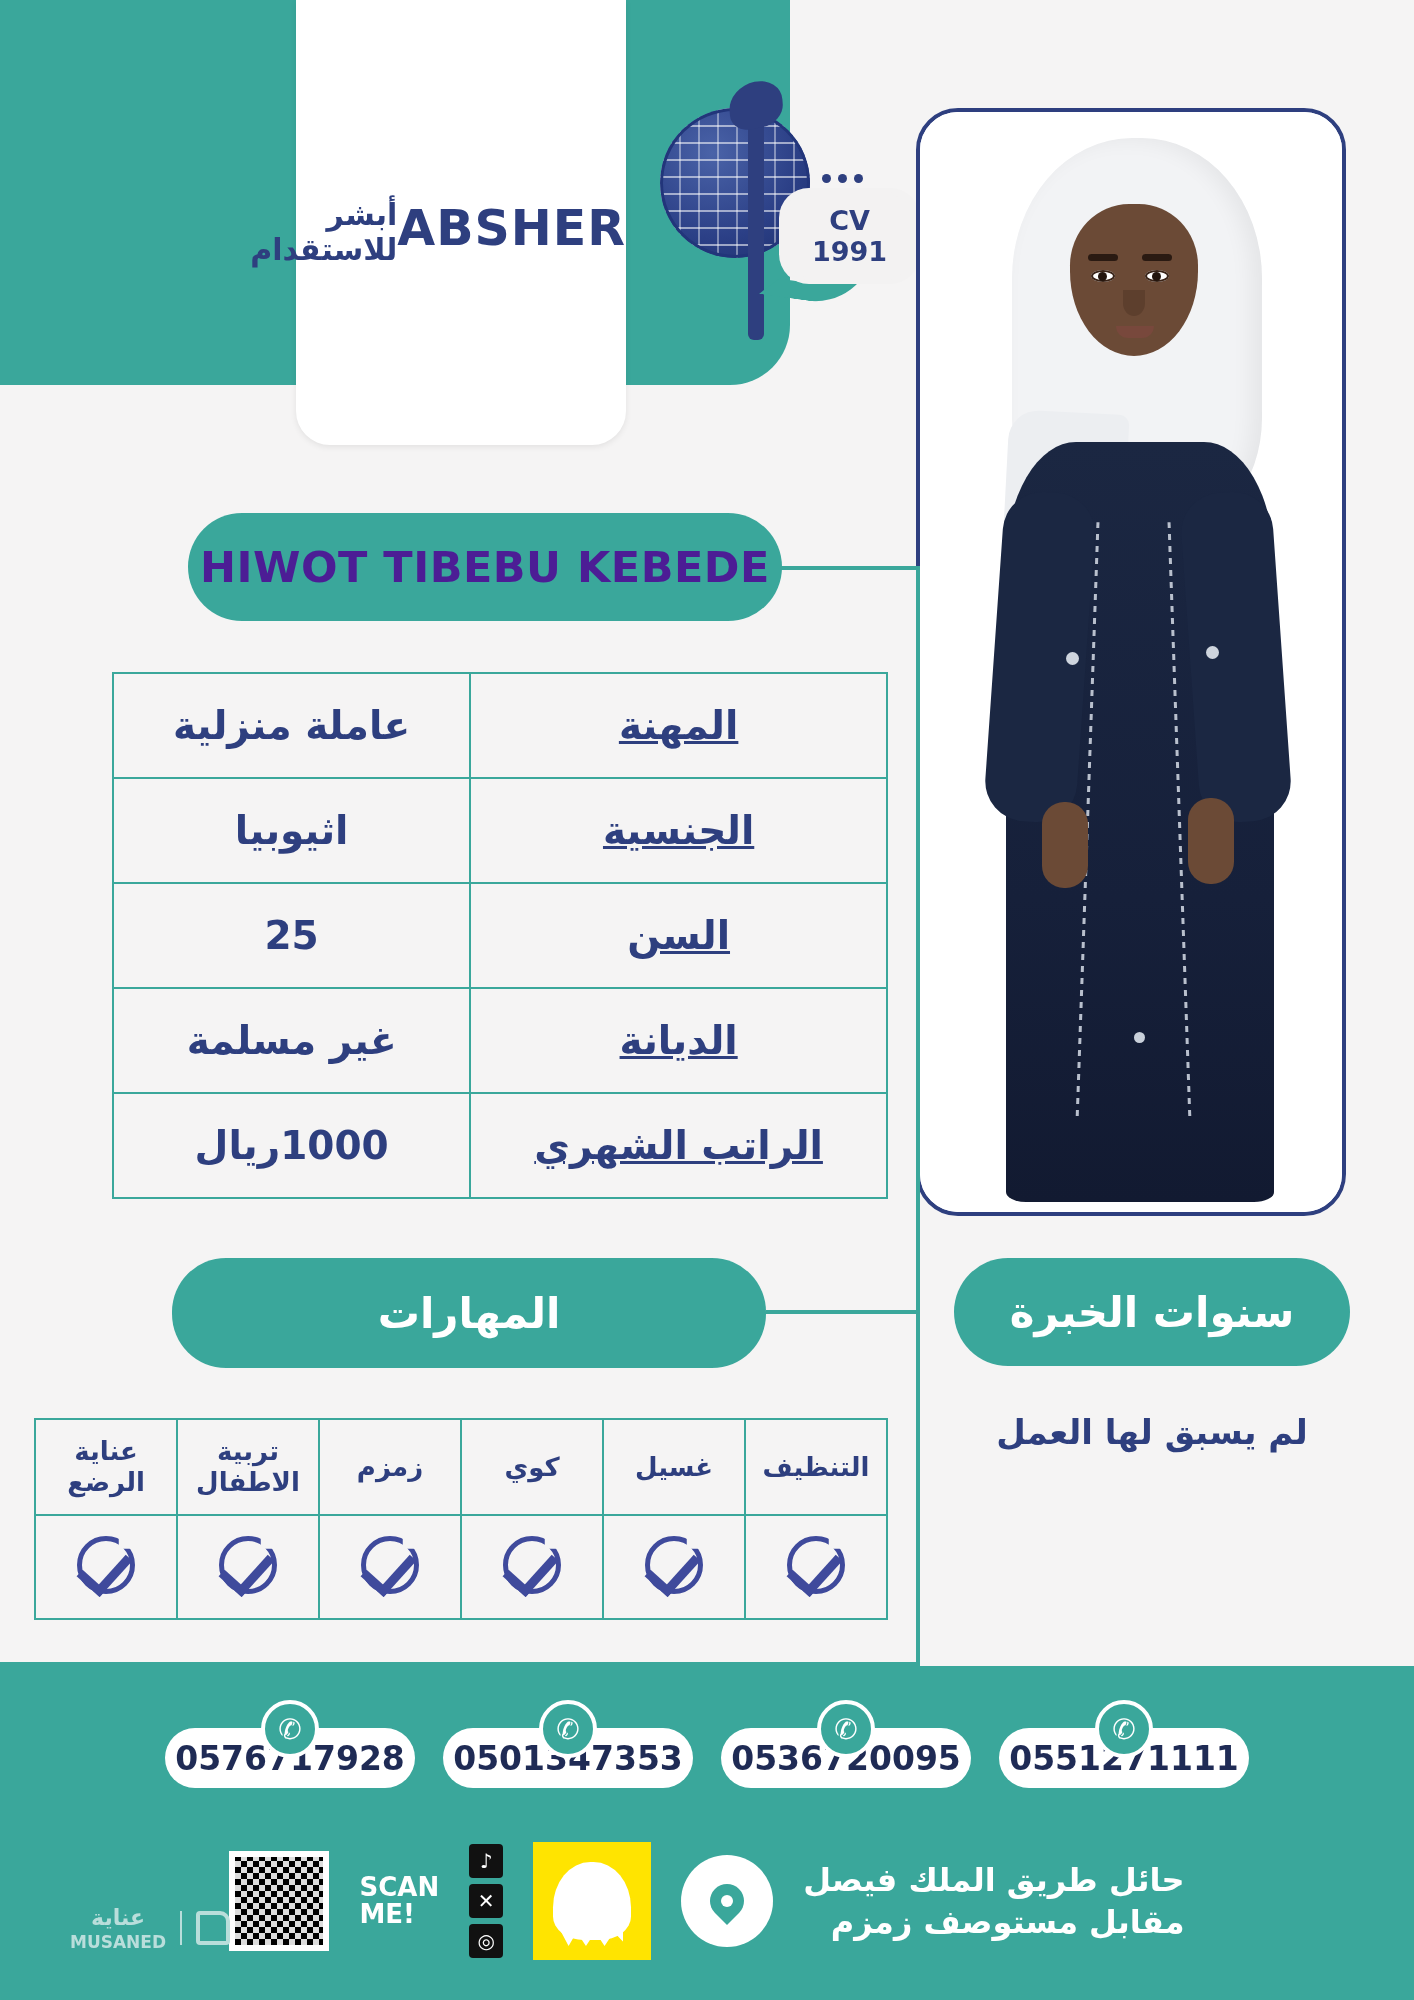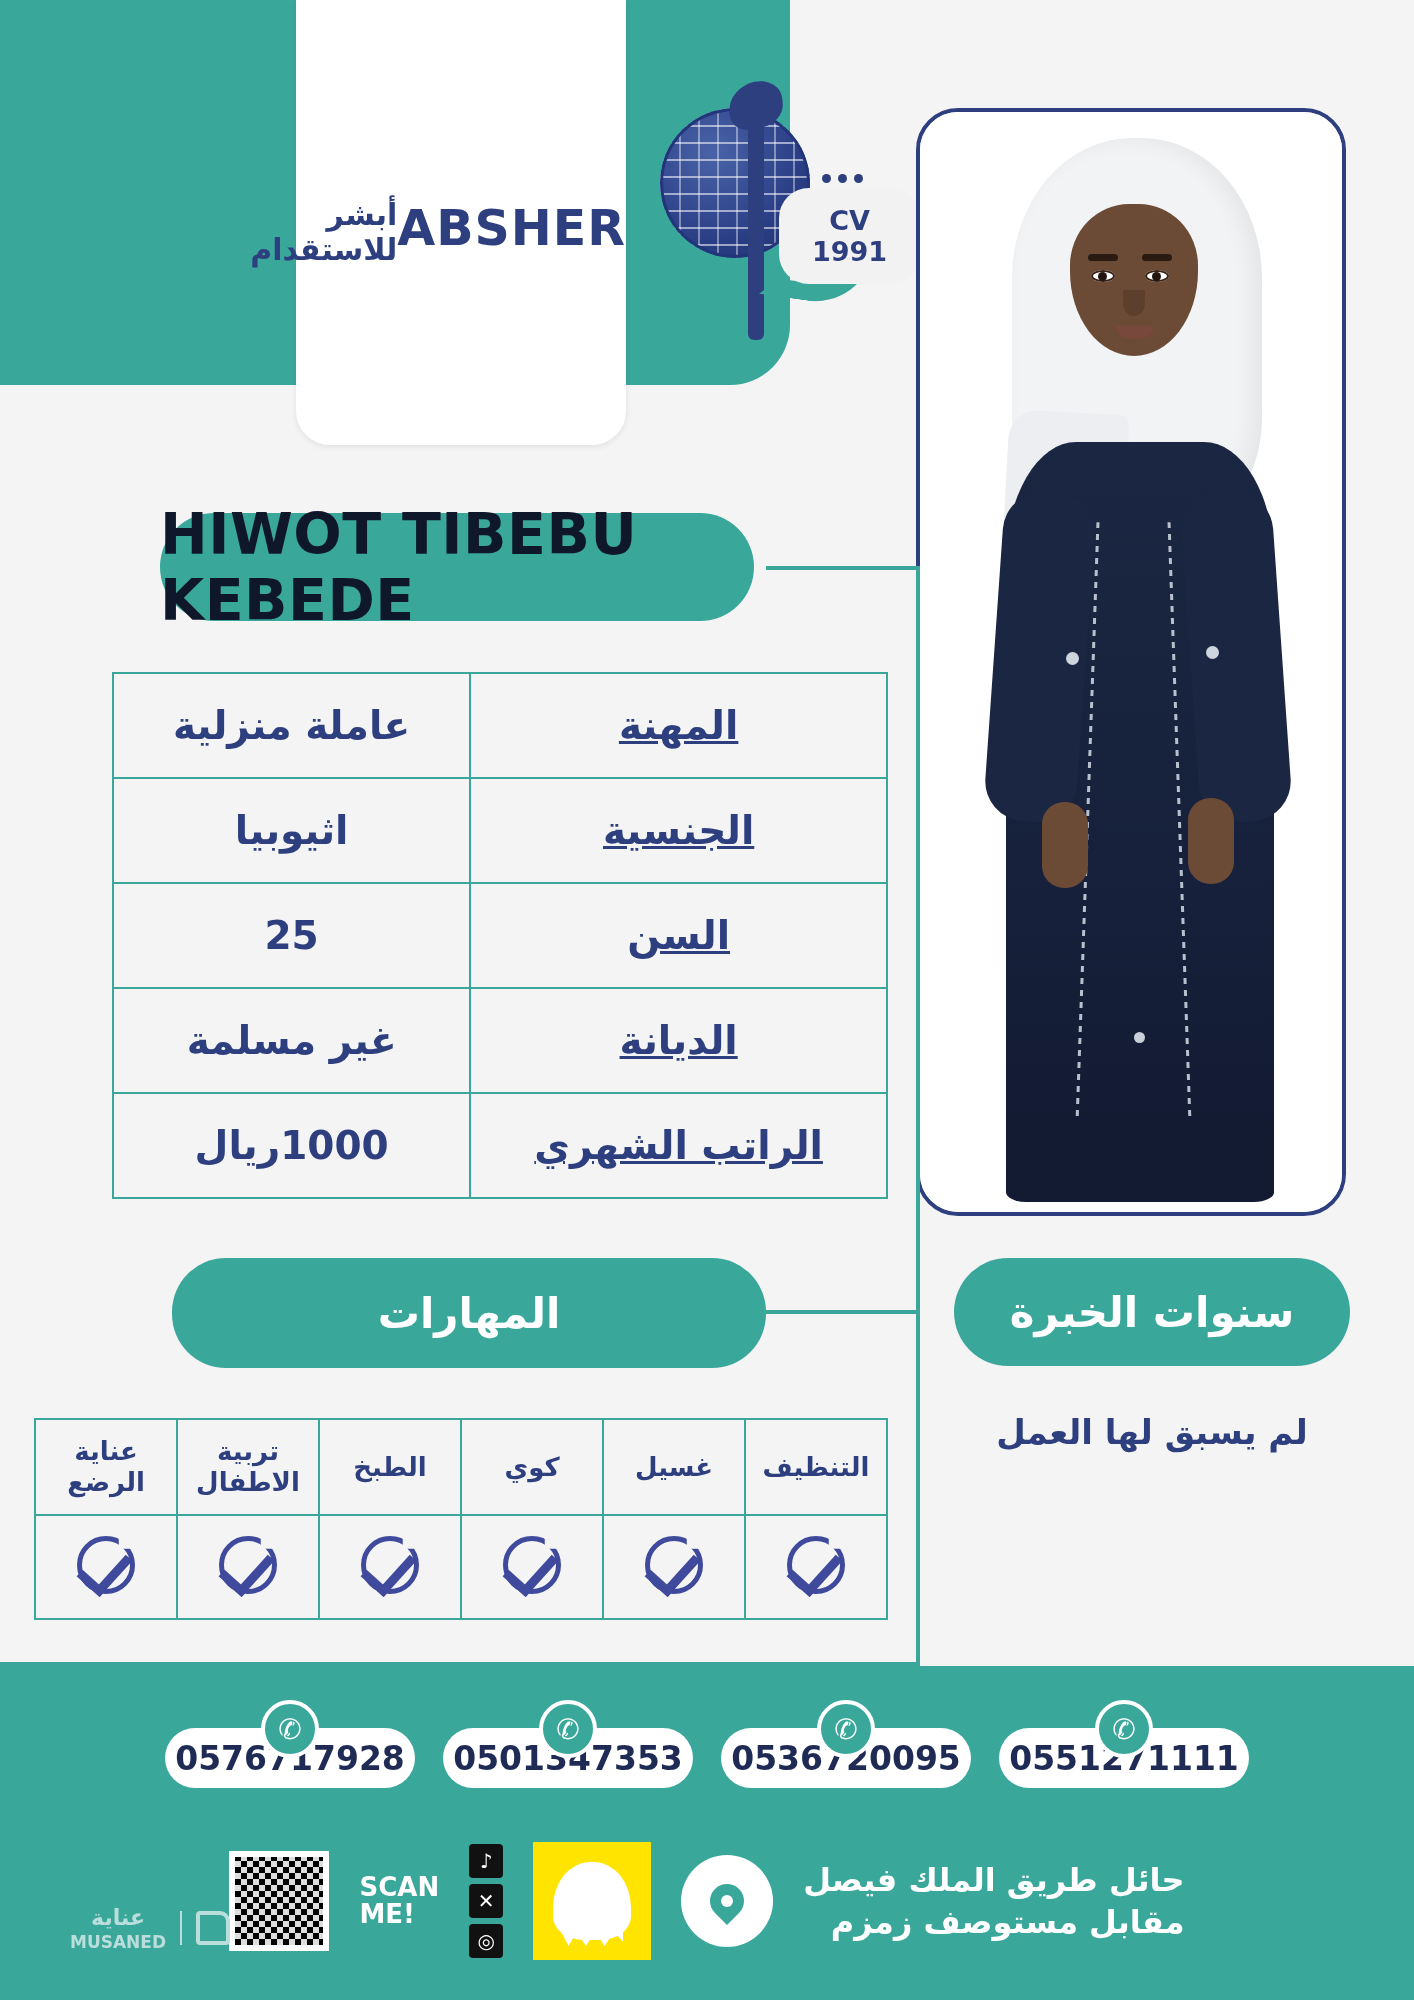--- a/index.html
+++ b/index.html
@@ -239,27 +239,27 @@
   .fig-bead-l { left: 146px; top: 540px; }
   .fig-bead-r { left: 286px; top: 534px; }
   .fig-btn {
     position: absolute; width: 11px; height: 11px; border-radius: 50%;
     background: #c9d0da; left: 214px; top: 920px;
   }
 
   
   .name-pill {
     position: absolute;
-    left: 160px; top: 513px;
+    left: 188px; top: 513px;
     width: 594px; height: 108px;
     background: #3aa79b;
     border-radius: 54px;
     display: flex; align-items: center; justify-content: center;
-    color: #0f172a;
-    font-size: 57px; font-weight: 700;
+    color: #4c1d95;
+    font-size: 43px; font-weight: 700;
     letter-spacing: .5px;
     direction: ltr;
   }
 
   
   .line-name-photo {
     position: absolute;
     left: 766px; top: 566px;
     width: 154px; height: 4px;
     background: #3aa79b;
@@ -623,21 +623,21 @@
 
   <div class="exp-pill">سنوات الخبرة</div>
   <div class="exp-note">لم يسبق لها العمل</div>
 
   <table class="skills-table">
     <tbody>
         <tr class="head">
       <td>التنظيف</td>
       <td>غسيل</td>
       <td>كوي</td>
-      <td>الطبخ</td>
+      <td>زمزم</td>
       <td>تربية الاطفال</td>
       <td>عناية الرضع</td>
     </tr>
     <tr class="marks">
       <td><span class="check"></span></td>
       <td><span class="check"></span></td>
       <td><span class="check"></span></td>
       <td><span class="check"></span></td>
       <td><span class="check"></span></td>
       <td><span class="check"></span></td>

